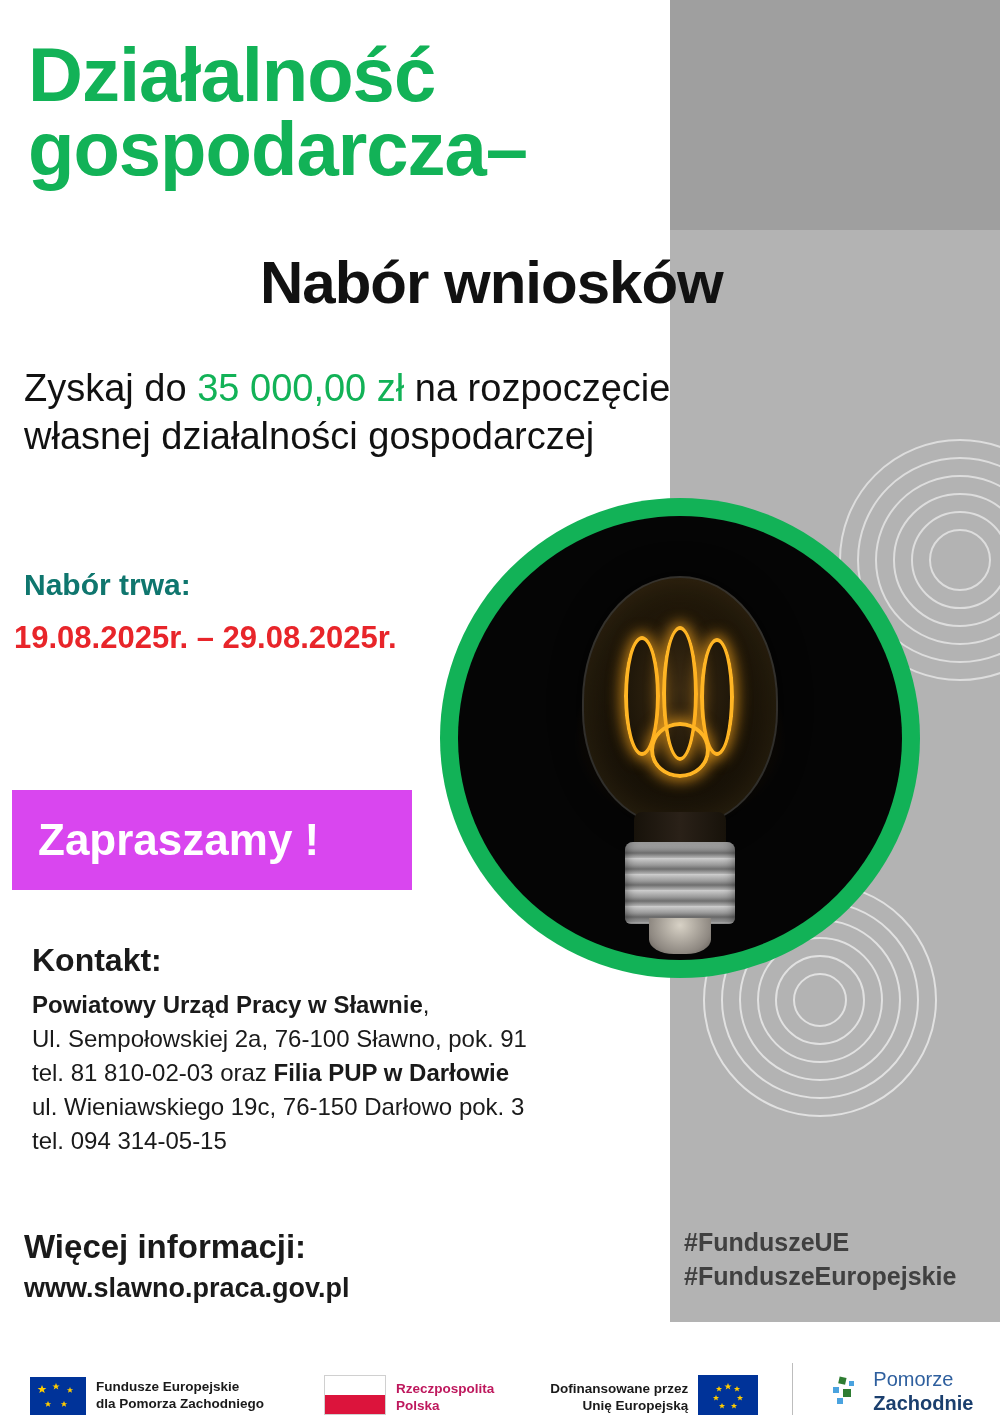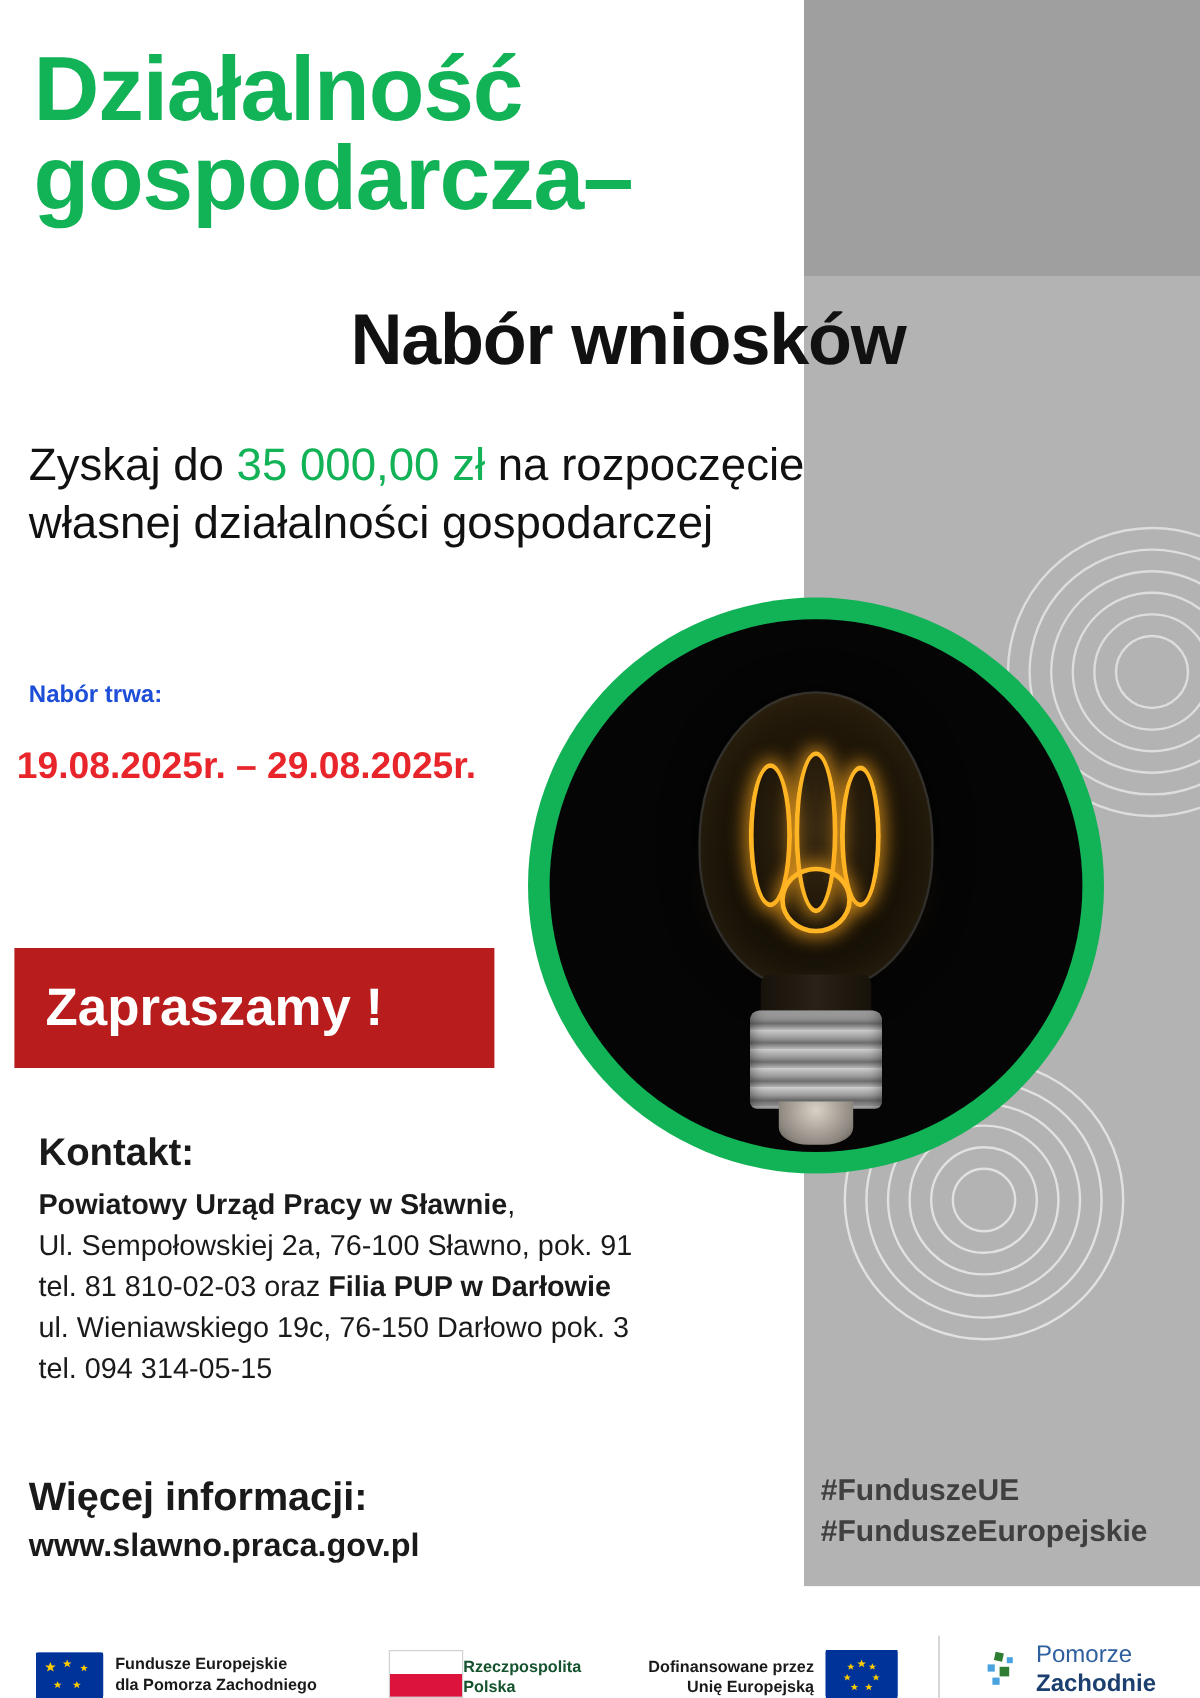--- a/index.html
+++ b/index.html
@@ -44,56 +44,56 @@
     font-weight: 700;
     line-height: 0.98;
     color: #12b257;
     letter-spacing: -1px;
   }
   .headline .dash {
     color: #12b257;
   }
   .subhead {
     position: absolute;
-    left: 292px; top: 248px;
+    left: 260px; top: 248px;
     width: 700px;
     font-size: 60px;
     font-weight: 700;
     color: #111111;
     letter-spacing: -1px;
   }
   .lead {
     position: absolute;
     left: 24px; top: 365px;
     width: 930px;
     font-size: 38px;
     font-weight: 400;
     line-height: 1.25;
     color: #111111;
   }
   .lead .amount { color: #12b257; }
 
   .nabor-label {
     position: absolute;
     left: 24px; top: 568px;
-    font-size: 20px; font-weight: 700;
-    color: #1d4ed8;
+    font-size: 30px; font-weight: 700;
+    color: #0f766e;
   }
   .nabor-dates {
     position: absolute;
     left: 14px; top: 620px;
     font-size: 31px; font-weight: 700;
     color: #e8252a;
   }
 
   .zapraszamy {
     position: absolute;
     left: 12px; top: 790px;
     width: 400px; height: 100px;
-    background: #b91c1c;
+    background: #d946ef;
     display: flex; align-items: center;
   }
   .zapraszamy span {
     color: #ffffff;
     font-size: 44px;
     font-weight: 700;
     padding-left: 26px;
   }
 
   .kontakt-title {
@@ -230,21 +230,21 @@
   .logo-text {
     margin-left: 10px;
     font-size: 13.5px; font-weight: 700; color: #1a1a1a; line-height: 1.25;
   }
   .pl-flag {
     width: 62px; height: 40px;
     margin-left: 60px;
     border: 1px solid #d0d0d0;
     background: linear-gradient(180deg,#ffffff 0 50%, #dc143c 50% 100%);
   }
-  .pl-text { font-size: 13.5px; font-weight: 700; color:#14532d; line-height:1.25; }
+  .pl-text { margin-left: 10px; font-size: 13.5px; font-weight: 700; color:#be185d; line-height:1.25; }
   .dofin-text { margin-left: 56px; font-size: 13.5px; font-weight: 700; color:#1a1a1a; line-height:1.25; text-align:right; }
   .ue-flag2 { width: 60px; height: 40px; margin-left: 10px; background:#003399; position: relative; border-radius:2px;}
   .divider { width: 1px; height: 52px; background: #bdbdbd; margin-left: 34px; }
   .pomorze { display:flex; align-items:center; margin-left: 36px; }
   .pomorze-text { margin-left: 8px; font-size: 20px; color:#2e5f9e; line-height:1.2; }
   .pomorze-text b { font-weight:700; color:#1b3f6e; }
 </style>
 </head>
 <body>
 

